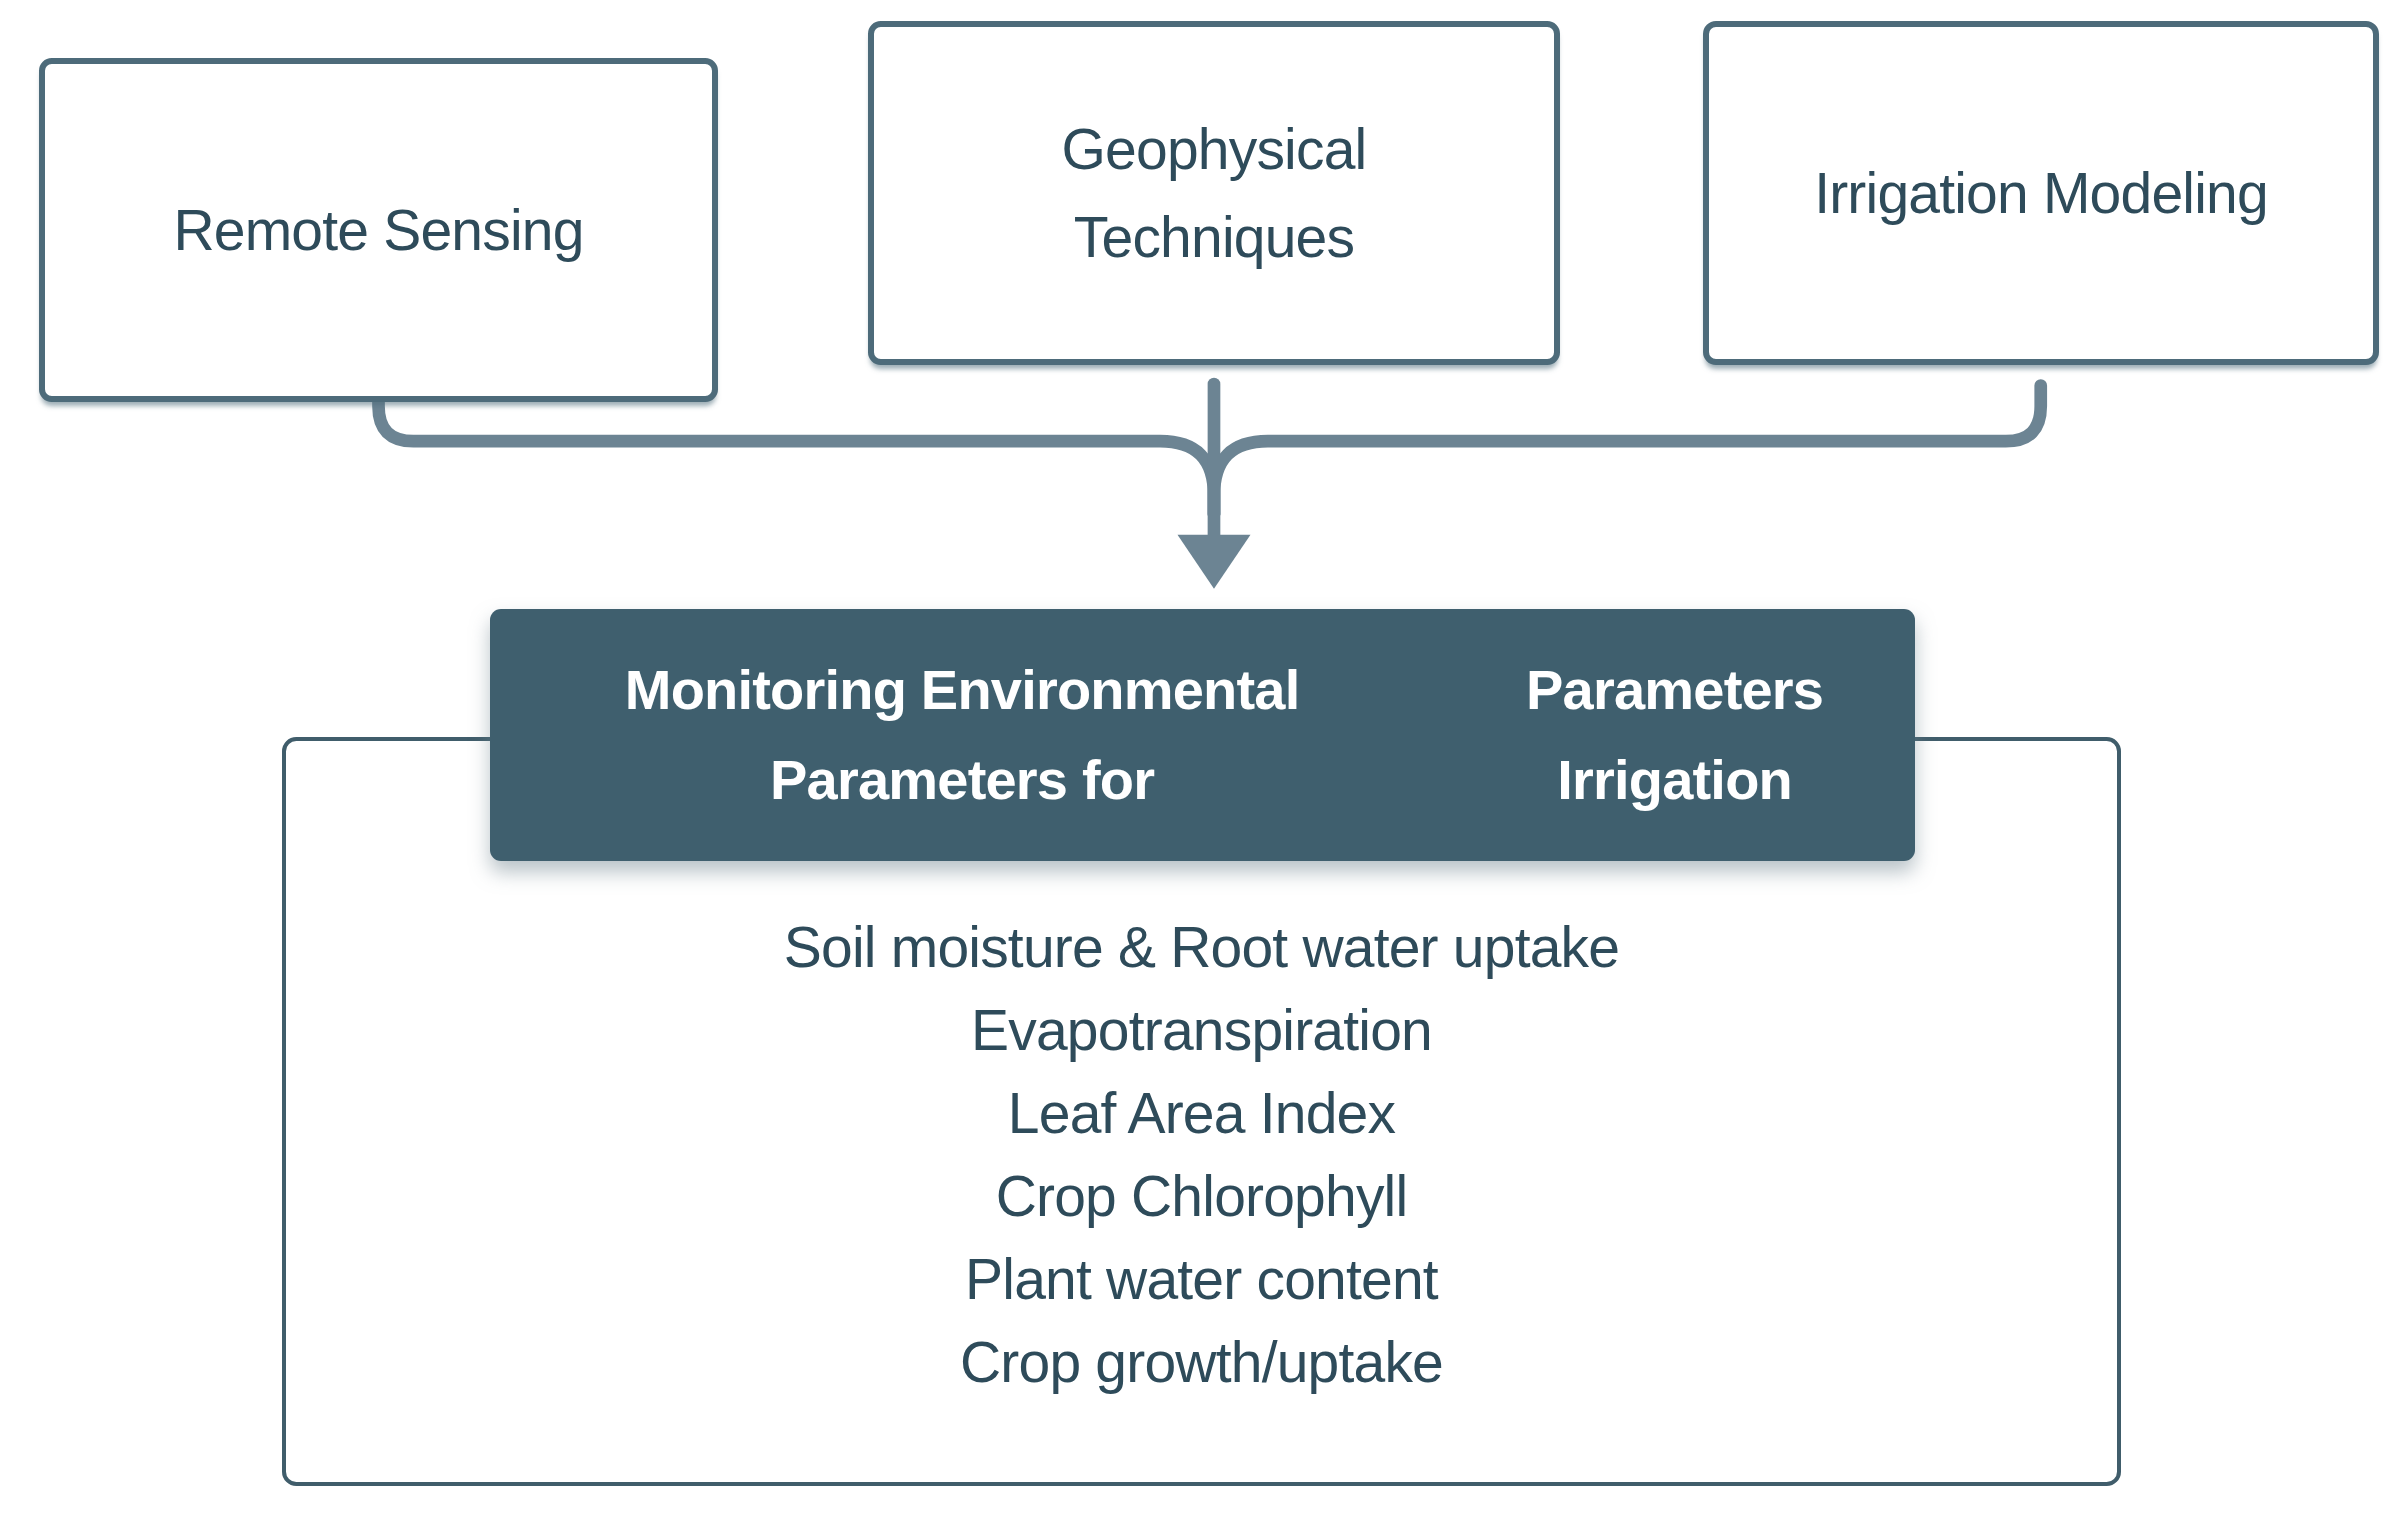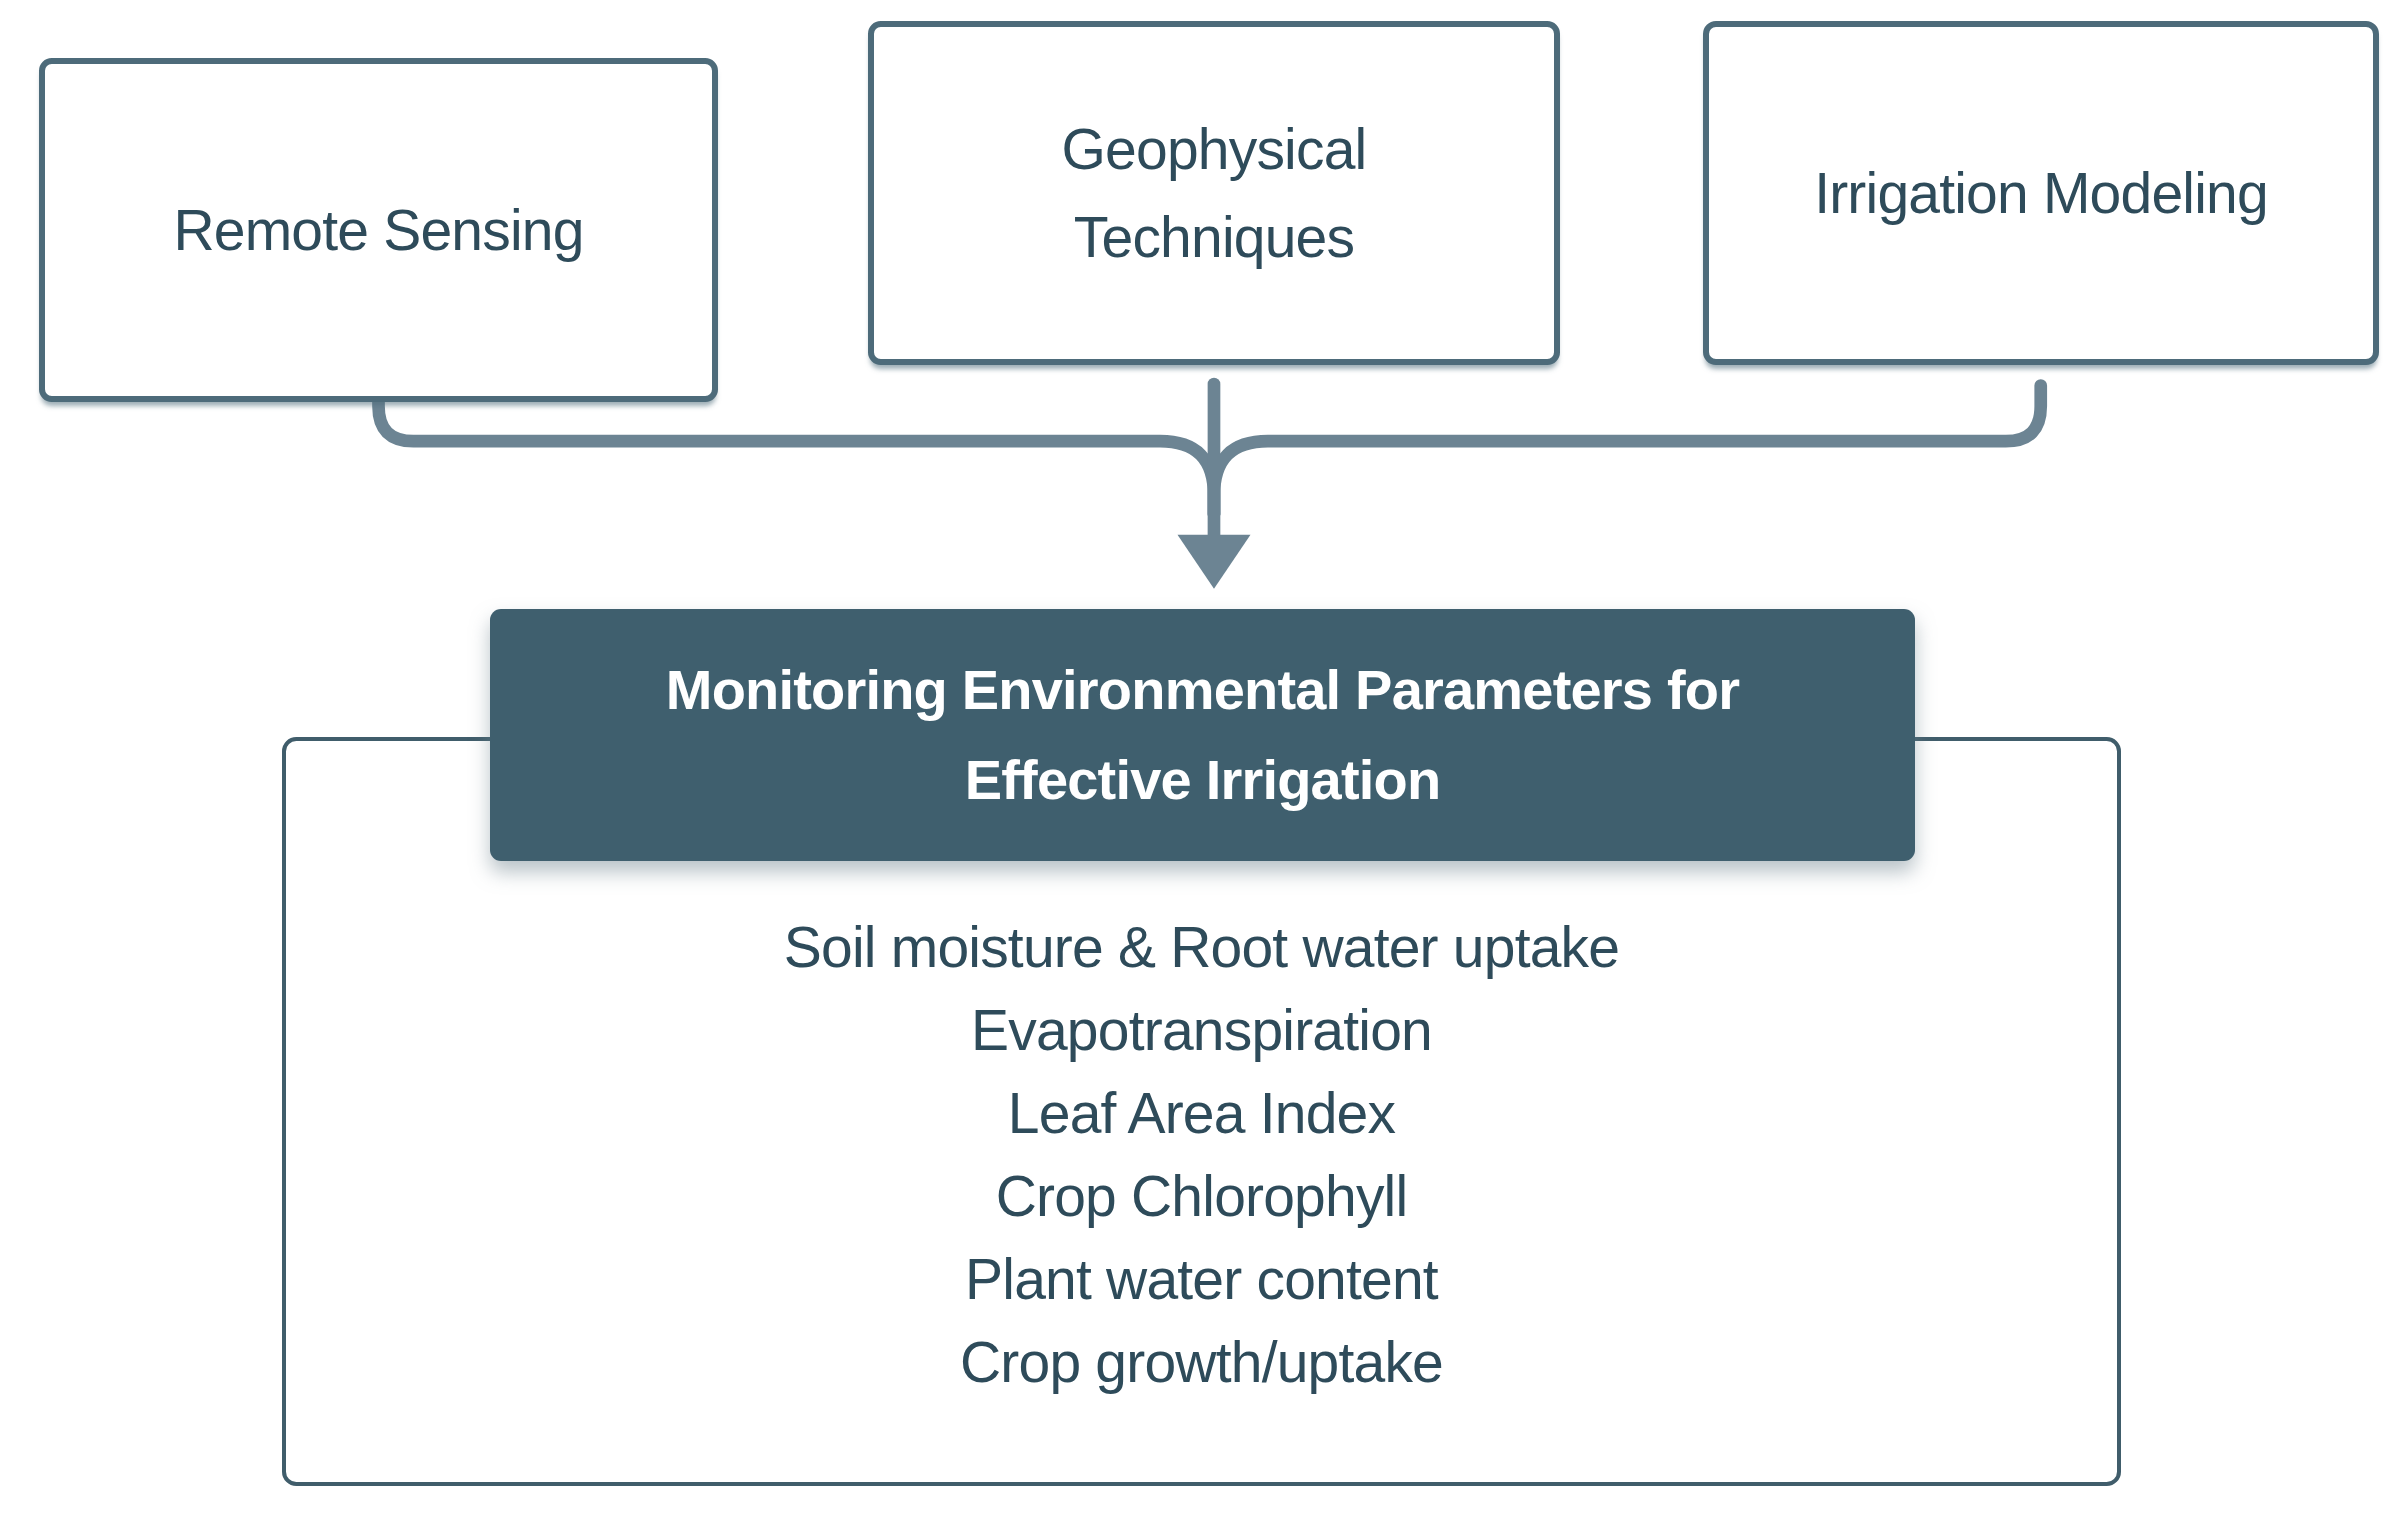--- a/index.html
+++ b/index.html
@@ -63,21 +63,20 @@
     position: absolute;
     box-sizing: border-box;
     left: 490px;
     top: 609px;
     width: 1425px;
     height: 252px;
     background: #3f5f6e;
     border-radius: 11px;
     box-shadow: 0 11px 19px rgba(115,135,145,0.5);
     display: flex;
-    flex-direction: column;
     align-items: center;
     justify-content: center;
     text-align: center;
     color: #ffffff;
     font-size: 56px;
     font-weight: bold;
     letter-spacing: -0.8px;
     line-height: 90px;
     z-index: 3;
   }
@@ -117,21 +116,21 @@
       <path d="M 2572 486 V 512 Q 2572 556 2528 556 H 1598 Q 1530 556 1530 624 V 648"></path>
       <path d="M 1530 484 V 690"></path>
     </g>
     <polygon points="1484,674 1576,674 1530,742" fill="#6c8493"></polygon>
   </svg>
 
   <div class="params-box"></div>
 
   <div class="title-box">
     <span class="title-line">Monitoring Environmental Parameters for</span>
-    <span class="title-line">Effective Irrigation</span>
+    <span class="title-line">Parameters Irrigation</span>
   </div>
 
   <div class="param-list">
     <div>Soil moisture &amp; Root water uptake</div>
     <div>Evapotranspiration</div>
     <div>Leaf Area Index</div>
     <div>Crop Chlorophyll</div>
     <div>Plant water content</div>
     <div>Crop growth/uptake</div>
   </div>

